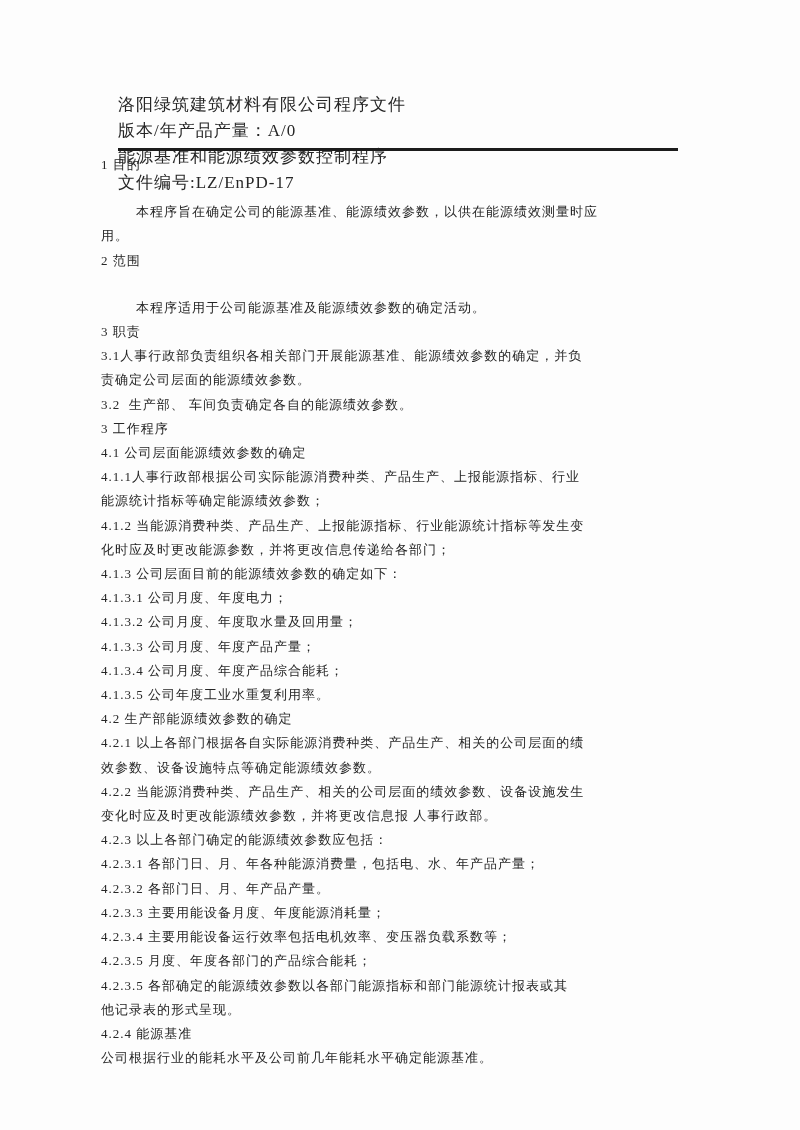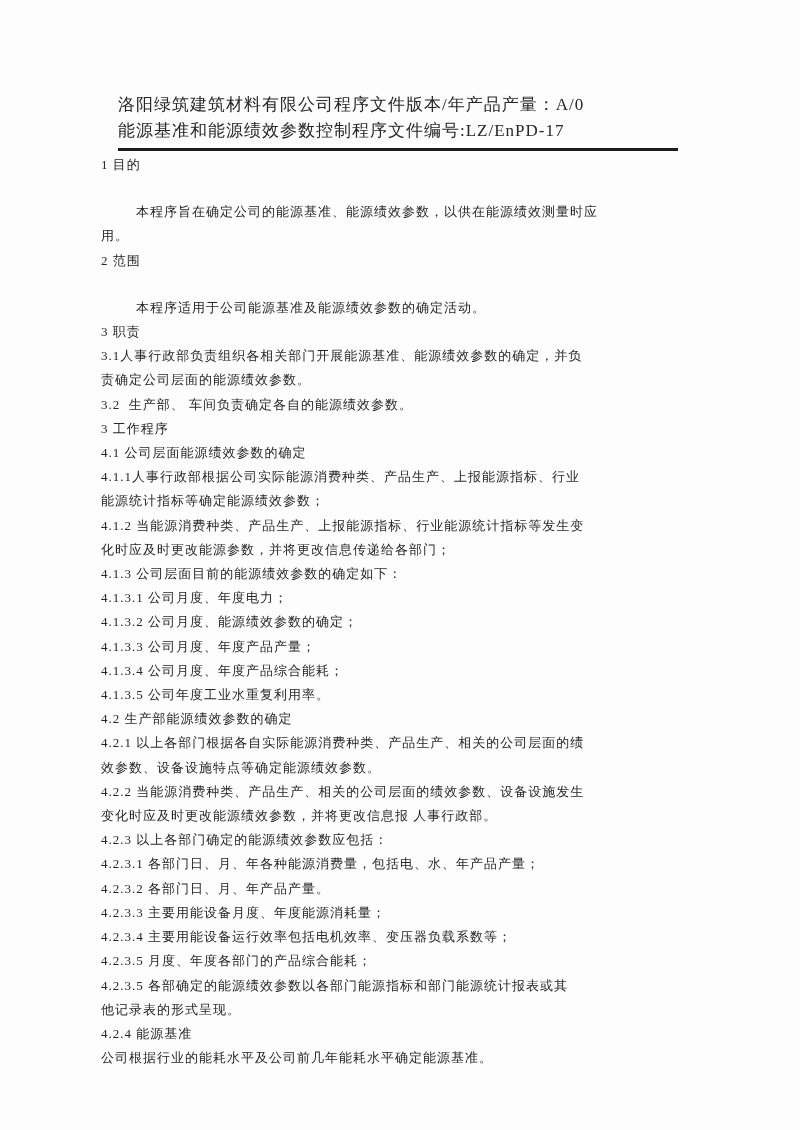--- a/index.html
+++ b/index.html
@@ -17,26 +17,27 @@
     overflow: hidden;
   }
   .doc-header {
     position: absolute;
     left: 118px;
     top: 92px;
     width: 560px;
   }
   .doc-header .hrow {
     display: flex;
-    justify-content: flex-start;
+    justify-content: space-between;
     align-items: baseline;
     font-size: 17px;
     line-height: 26px;
     letter-spacing: 1px;
     white-space: pre;
+    flex-direction: column;
   }
   .doc-header .hleft { text-align: left; }
   .doc-header .hright { text-align: right; }
   .rule {
     position: absolute;
     left: 118px;
     top: 148px;
     width: 560px;
     height: 3px;
     background: #1c1c1c;
@@ -105,21 +106,21 @@
       <div class="line">能源统计指标等确定能源绩效参数；</div>
 
       <div class="line">4.1.2 当能源消费种类、产品生产、上报能源指标、行业能源统计指标等发生变</div>
 
       <div class="line">化时应及时更改能源参数，并将更改信息传递给各部门；</div>
 
       <div class="line">4.1.3 公司层面目前的能源绩效参数的确定如下：</div>
 
       <div class="line">4.1.3.1 公司月度、年度电力；</div>
 
-      <div class="line">4.1.3.2 公司月度、能源绩效参数的确定；</div>
+      <div class="line">4.1.3.2 公司月度、年度取水量及回用量；</div>
 
       <div class="line">4.1.3.3 公司月度、年度产品产量；</div>
 
       <div class="line">4.1.3.4 公司月度、年度产品综合能耗；</div>
 
       <div class="line">4.1.3.5 公司年度工业水重复利用率。</div>
 
       <div class="line">4.2 生产部能源绩效参数的确定</div>
 
       <div class="line">4.2.1 以上各部门根据各自实际能源消费种类、产品生产、相关的公司层面的绩</div>

